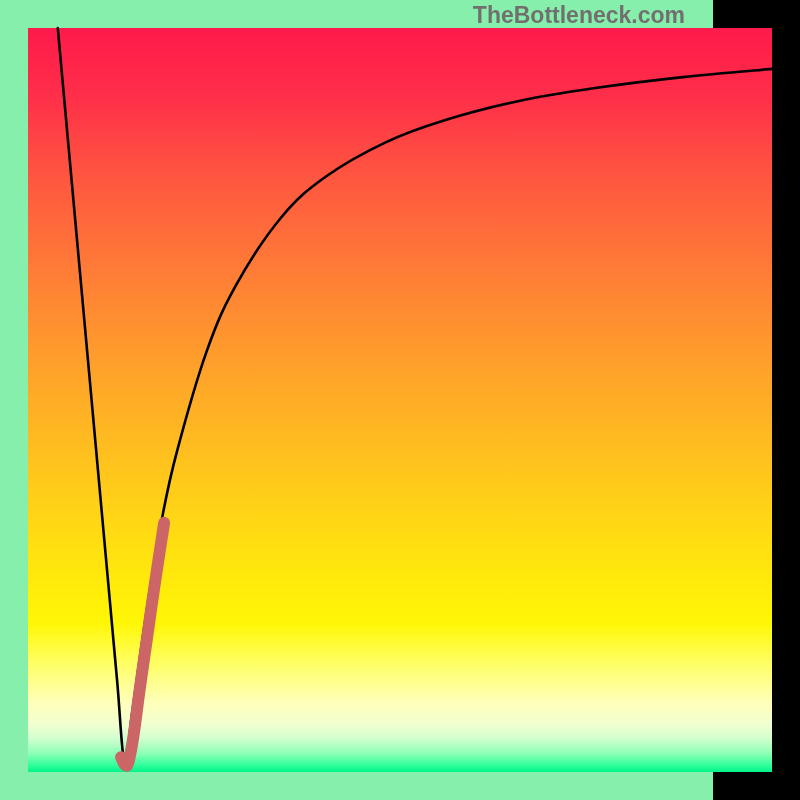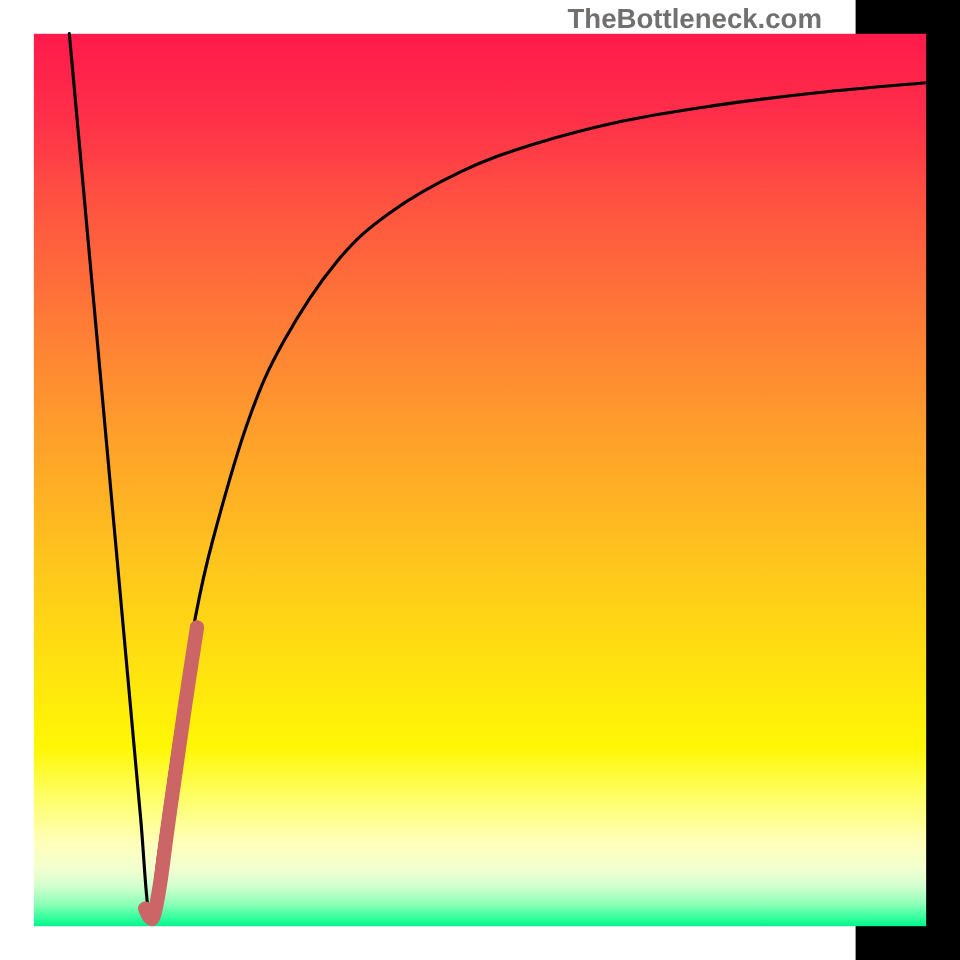--- a/index.html
+++ b/index.html
@@ -9,21 +9,21 @@
     height: 800px;
     background: #000;
     overflow: hidden;
   }
   .frame {
     position: absolute;
     left: 0;
     top: 0;
     width: 713px;
     height: 800px;
-    background: #ffffff;
+    background: #86efac;
   }
   .plot {
     position: absolute;
     box-sizing: border-box;
   }
   .gradient {
     position: absolute;
     left: 0;
     top: 0;
     width: 100%;

